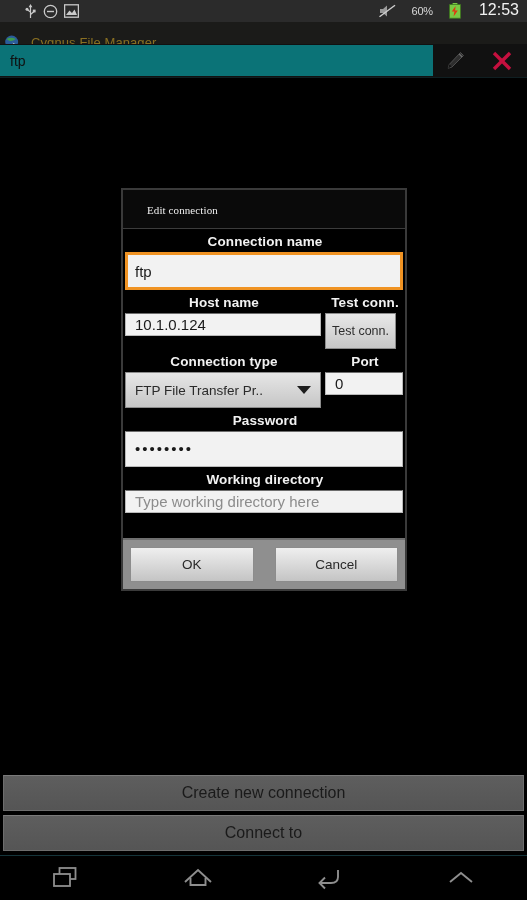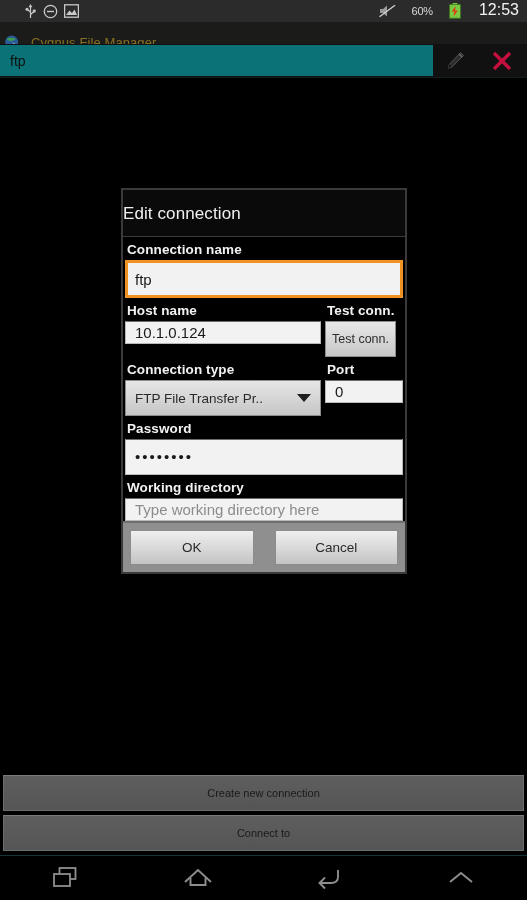--- a/index.html
+++ b/index.html
@@ -84,33 +84,35 @@
     position: absolute;
     left: 121px; top: 188px;
     width: 286px;
     background: #0a0a0a;
     border: 2px solid #3a3a3a;
     z-index: 20;
     box-shadow: 0 0 0 1px #000;
   }
   #dialog-title {
     color: #f0f0f0;
-    font-size: 17px;
-    padding: 14px 12px 12px 0;
+    font-size: 11px;
+    padding: 14px 12px 12px 24px;
     border-bottom: 1px solid #3c3c3c;
     letter-spacing: 0.1px;
+    font-family: Liberation Serif, serif;
   }
   #dialog-body { padding: 0 0 0 0; background: #000; }
 
   .field-label {
     color: #f2f2f2;
     font-size: 13.5px;
     font-weight: bold;
     padding: 5px 0 3px 2px;
     letter-spacing: 0.1px;
+    text-align: center;
   }
   .field-row { padding: 0 2px; }
   .row-split { display: flex; gap: 4px; }
 
   .text-input {
     display: block;
     width: 100%; height: 23px;
     background: #f2f2f2;
     border: 1px solid #b9b9b9;
     border-top-color: #6d6d6d;
@@ -194,21 +196,21 @@
     position: absolute; left: 0; top: 775px;
     width: 527px;
     padding: 0 3px;
   }
   .action-btn {
     display: block;
     width: 100%; height: 36px;
     background: linear-gradient(#5e5e5e, #555555);
     border: 1px solid #6d6d6d;
     border-top-color: #7a7a7a;
-    color: #1a1a1a; font-size: 11px;
+    color: #1a1a1a; font-size: 16px;
     font-family: "Liberation Sans", sans-serif;
     cursor: pointer;
     margin-bottom: 4px;
   }
 
   
   #nav-bar {
     position: absolute; left: 0; top: 855px;
     width: 527px; height: 45px;
     background: #000;
@@ -326,21 +328,21 @@
           <input class="text-input" type="text" value="0" style="">
         </div>
       </div>
 
 
       <div class="field-row">
         <div class="field-label">Password</div>
         <div class="pw-dots">••••••••</div>
       </div>
 
-      <div class="field-row" style="padding-bottom:0;">
+      <div class="field-row" style="padding-bottom:25px;">
         <div class="field-label">Working directory</div>
         <input class="text-input" type="text" placeholder="Type working directory here" style="">
       </div>
     </div>
 
     <div id="dialog-buttons">
       <button class="dlg-btn">OK</button>
       <button class="dlg-btn">Cancel</button>
     </div>
   </div>

